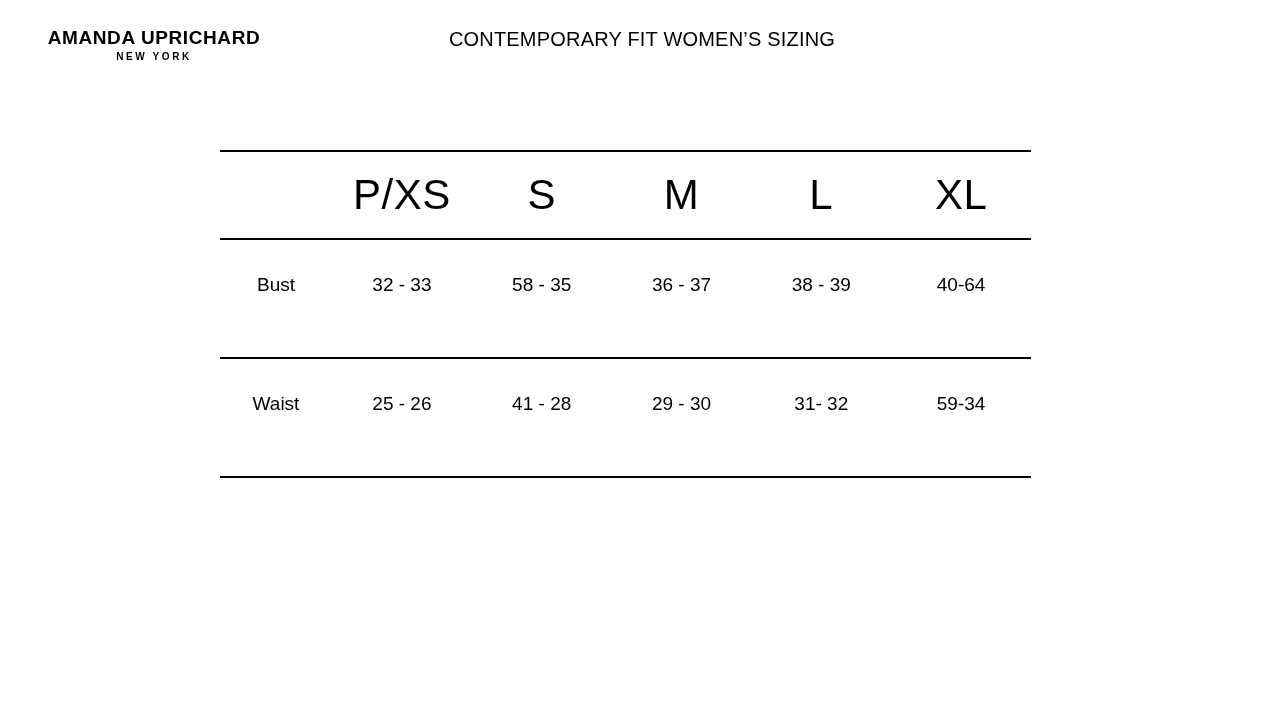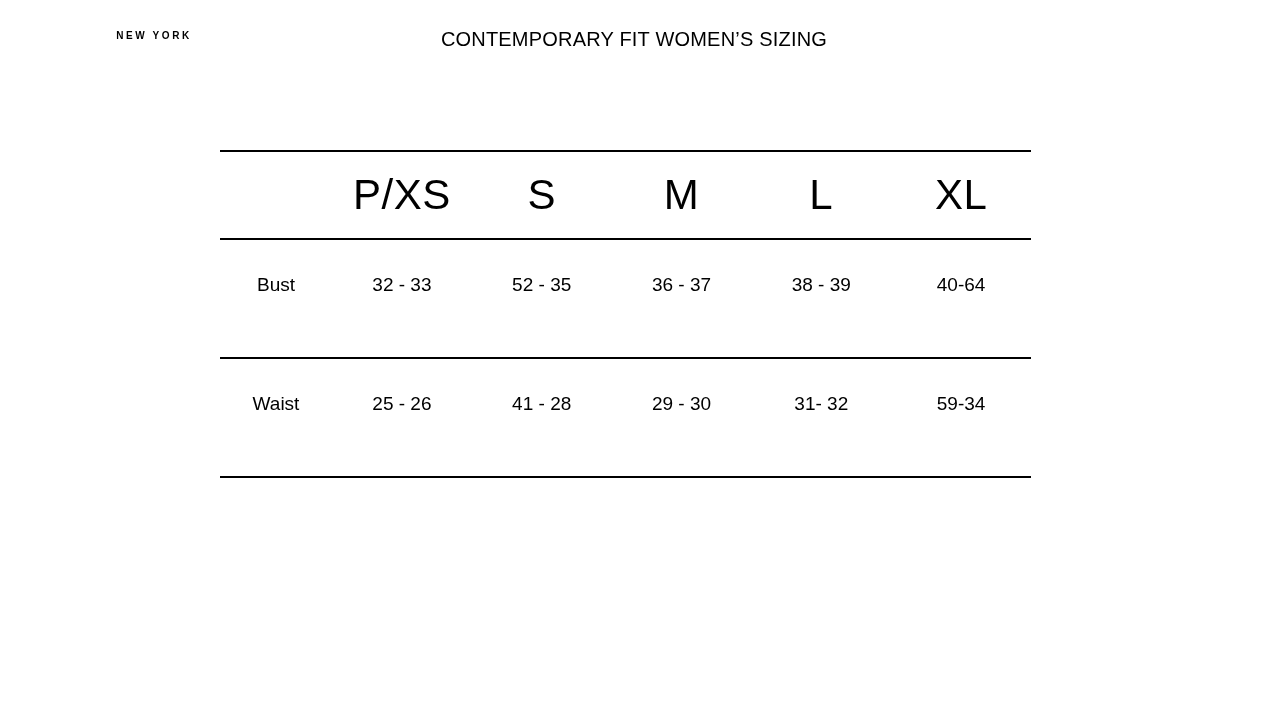--- a/index.html
+++ b/index.html
@@ -34,26 +34,27 @@
   .brand-sub {
     margin-top: 2px;
     font-size: 10px;
     font-weight: bold;
     letter-spacing: 2.6px;
   }
 
   
   .page-title {
     position: absolute;
-    left: 8px;
+    left: 0;
     top: 28px;
     width: 1252px;
     text-align: center;
     font-size: 20px;
     letter-spacing: 0.2px;
+    padding-left: 16px;
   }
 
   
   .size-table-wrap {
     position: absolute;
     left: 220px;
     top: 150px;
     width: 811px;
   }
   table.size-table {
@@ -104,20 +105,21 @@
     transform: translateY(-14px);
   }
   tr.header-row .cell-inner {
     transform: translateY(0px);
   }
 </style>
 </head>
 <body>
 
 <div class="brand">
+  <div class="brand-name">AMANDA UPRICHARD</div>
   <div class="brand-sub">NEW YORK</div>
 </div>
 
 <div class="page-title">CONTEMPORARY FIT WOMEN’S SIZING</div>
 
 <div class="size-table-wrap">
   <table class="size-table">
     <colgroup>
       <col class="rowlabel">
       <col class="datacol">
@@ -148,21 +150,21 @@
     </thead>
     <tbody>
       <tr class="data-row">
         <td class="rowlabel-cell">
             <span class="cell-inner">Bust</span>
           </td>
         <td>
             <span class="cell-inner">32 - 33</span>
           </td>
         <td>
-            <span class="cell-inner">52 - 35</span>
+            <span class="cell-inner">58 - 35</span>
           </td>
         <td>
             <span class="cell-inner">36 - 37</span>
           </td>
         <td>
             <span class="cell-inner">38 - 39</span>
           </td>
         <td>
             <span class="cell-inner">40-64</span>
           </td>

